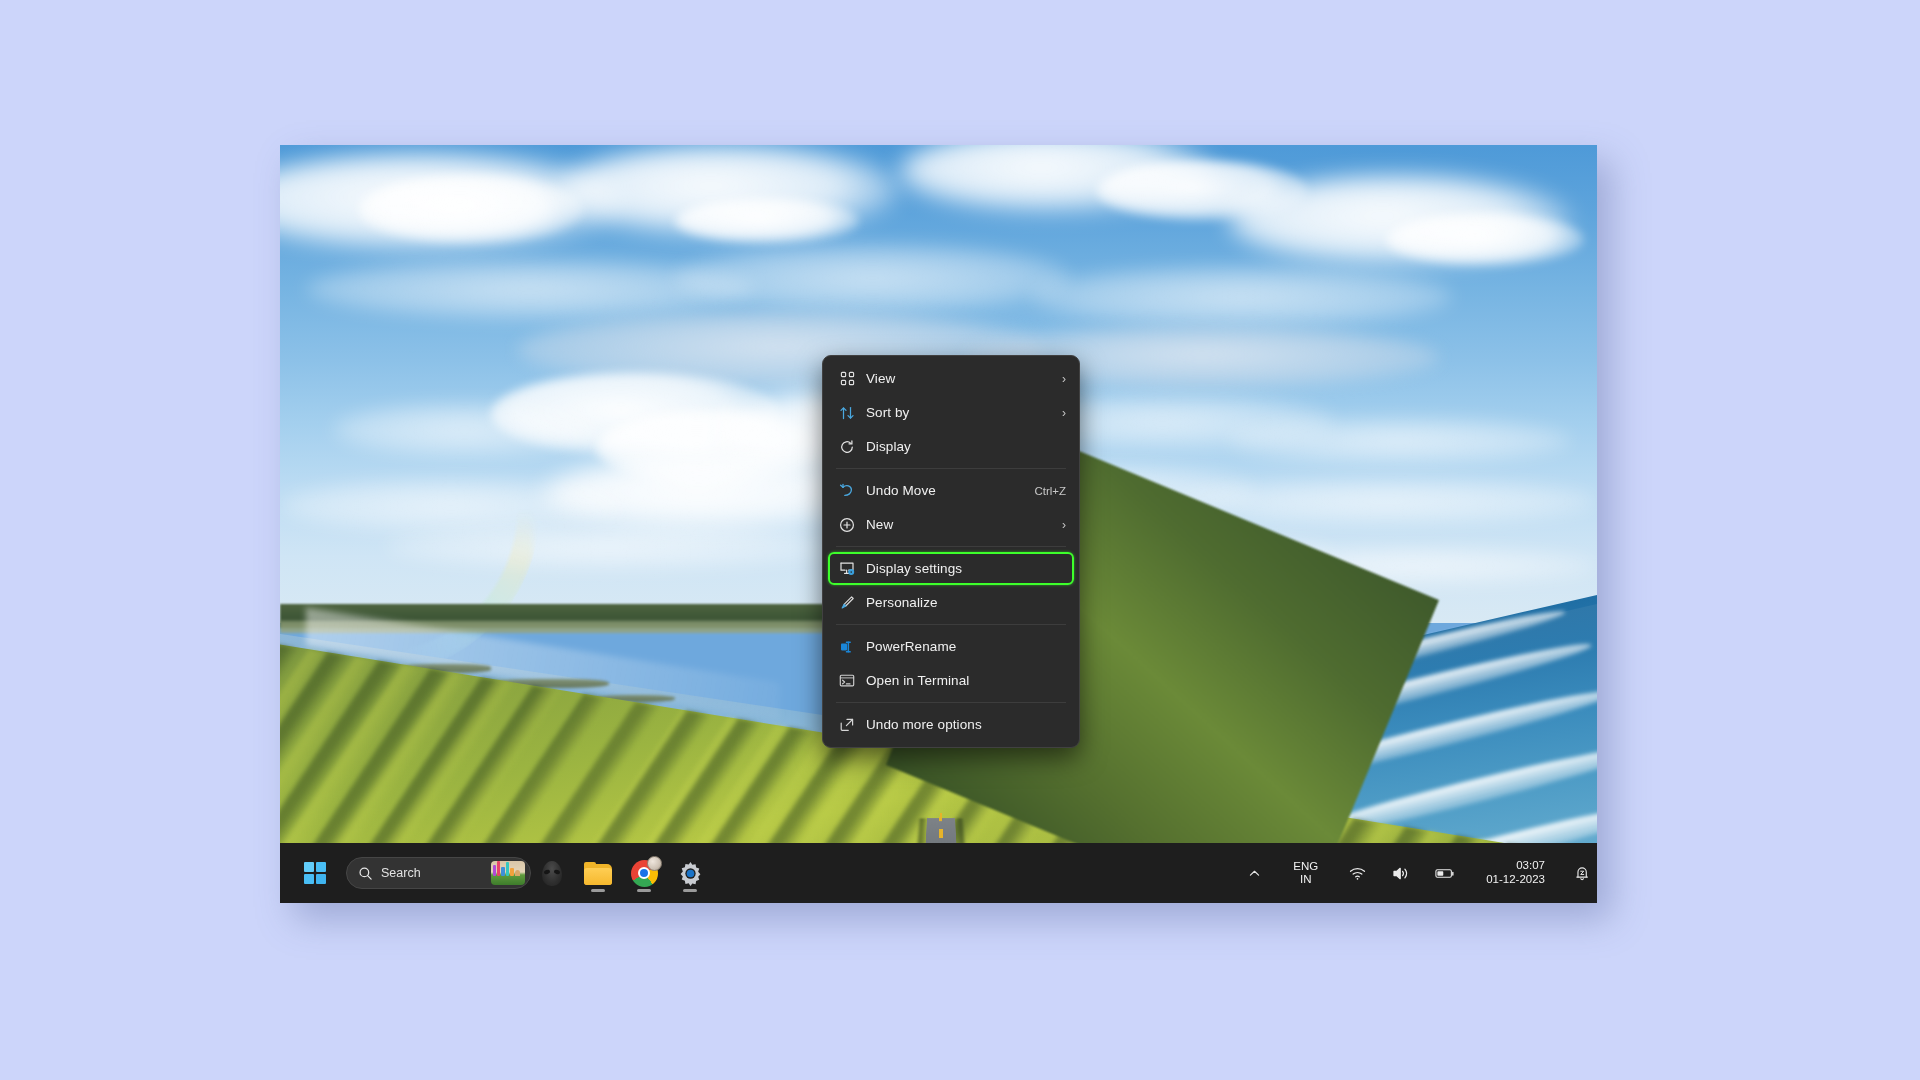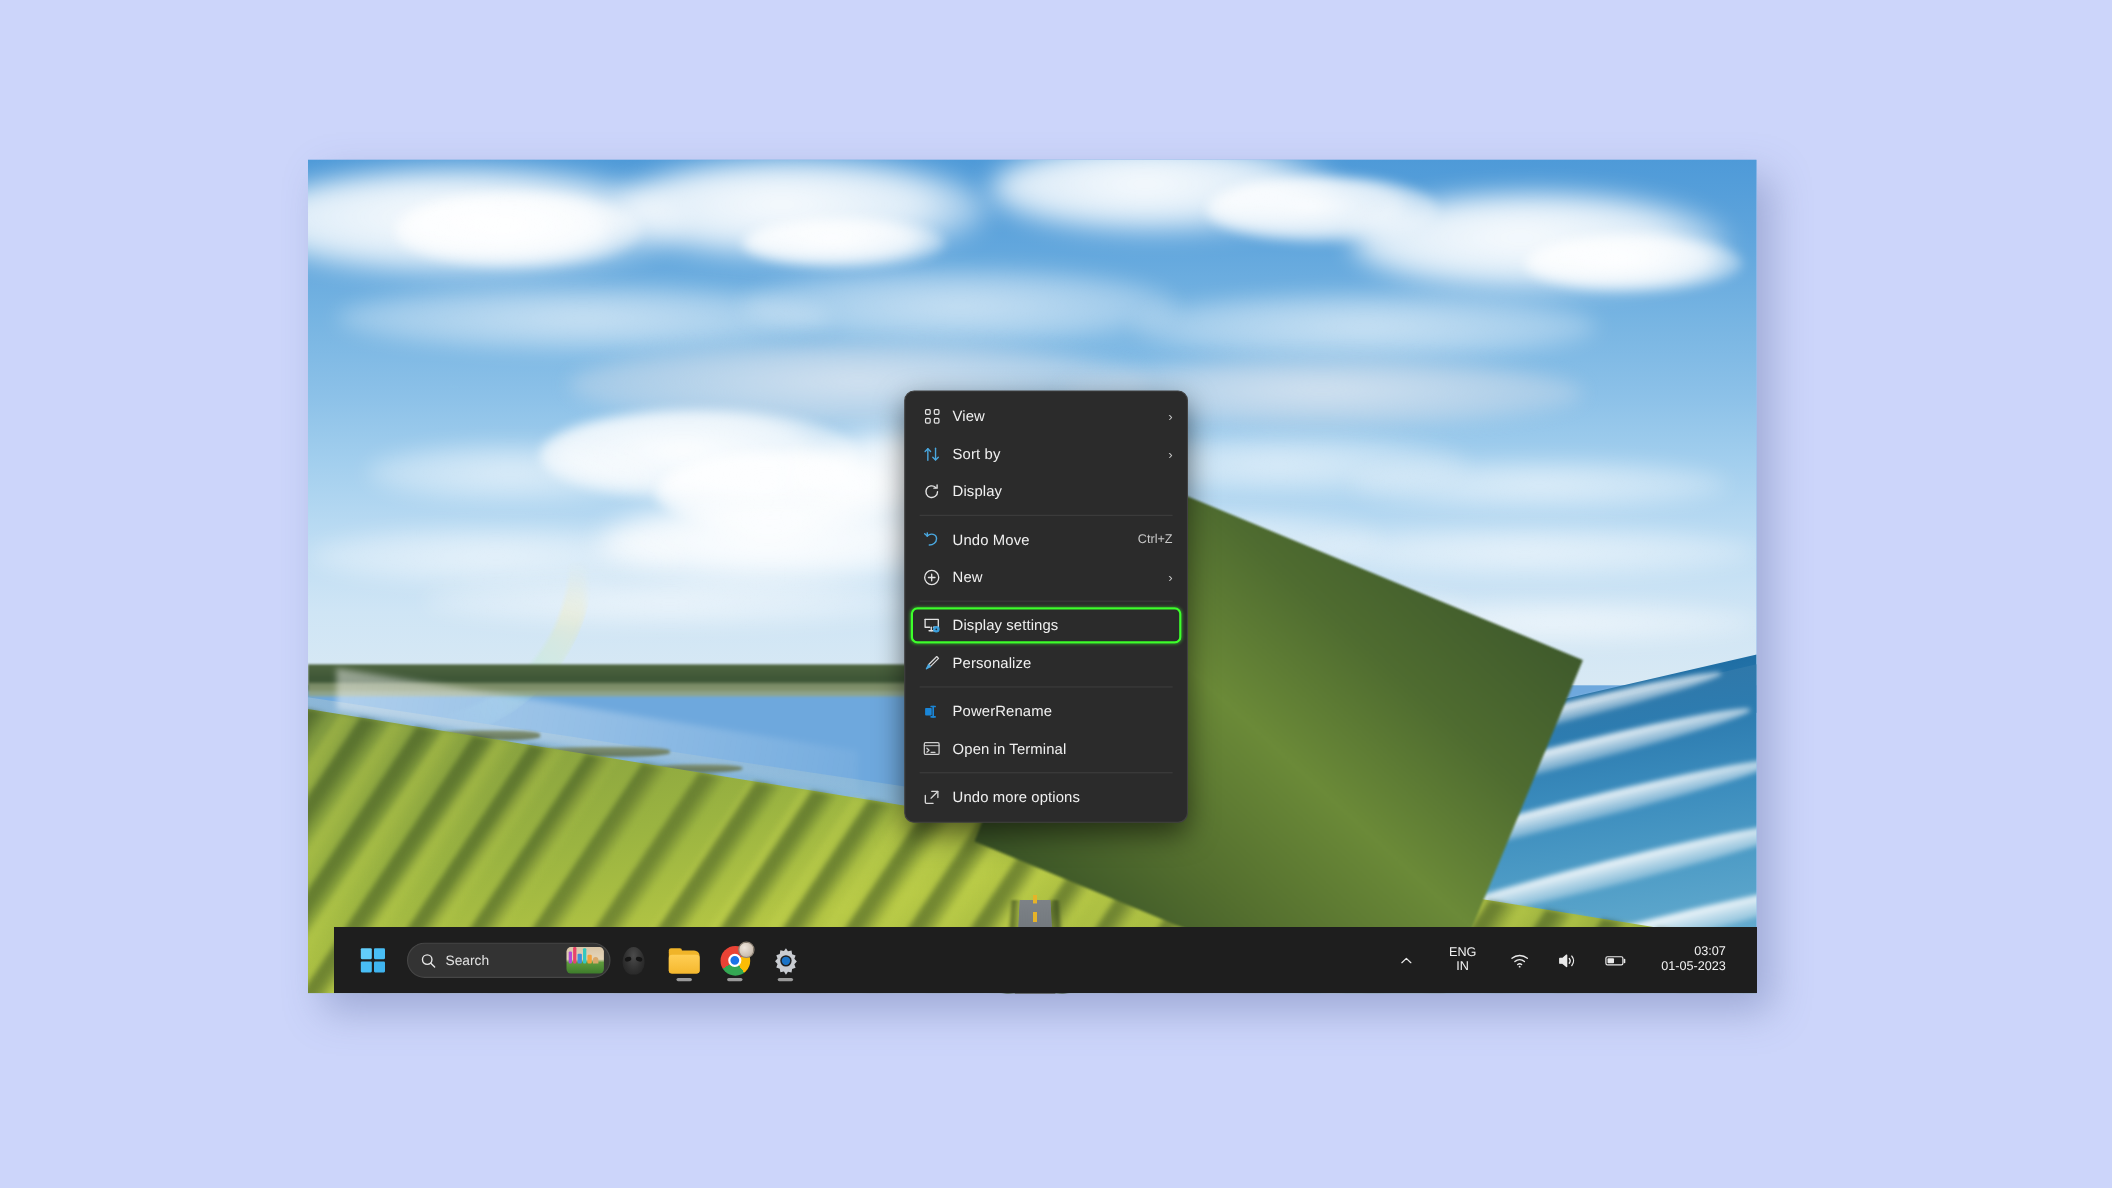--- a/index.html
+++ b/index.html
@@ -221,21 +221,20 @@
   }
 
   svg.ic { display:block; }
 
   
   #taskbar {
     position:absolute; left:0; bottom:0; width:100%; height:60px;
     background:#1e1e1e;
     display:flex; align-items:center;
     color:#fff;
-    margin-left:24px;
   }
   #taskbar-left { display:flex; align-items:center; padding-left:14px; gap:6px; }
   #taskbar-center { flex:1 1 auto; display:flex; align-items:center; gap:4px; }
   #taskbar-right { display:flex; align-items:center; gap:14px; }
 
   .tb-btn {
     width:42px; height:42px;
     display:flex; align-items:center; justify-content:center;
     border-radius:5px; position:relative;
   }
@@ -622,21 +621,21 @@
       <span class="tray-ic">
         <svg class="ic" width="20" height="13" viewBox="0 0 22 13" fill="none" stroke="#eaeaea" stroke-width="1.2">
           <rect x="1" y="2.4" width="17" height="8.2" rx="1.6"></rect>
           <rect x="2.6" y="4" width="6.5" height="5" rx="0.8" fill="#eaeaea" stroke="none"></rect>
           <path d="M19.6 5.3v2.9" stroke-linecap="round" stroke-width="1.6"></path>
         </svg>
       </span>
 
       <span id="tray-clock">
         <span>03:07</span>
-        <span>01-05-2023</span>
+        <span>01-12-2023</span>
       </span>
 
       <span class="tray-ic">
         <svg class="ic" width="17" height="17" viewBox="0 0 18 18" fill="none" stroke="#eaeaea" stroke-width="1.2" stroke-linejoin="round" stroke-linecap="round">
           <path d="M4.2 12.6V7.5a4.4 4.4 0 0 1 8.8 0v5.1"></path>
           <path d="M3 12.8h11.2"></path>
             <path d="M7.2 14.6a1.6 1.6 0 0 0 2.8 0"></path>
           <path d="M7.1 6.6h3.2l-3.2 3.4h3.2" stroke-width="1.05"></path>
         </svg>
       </span>

